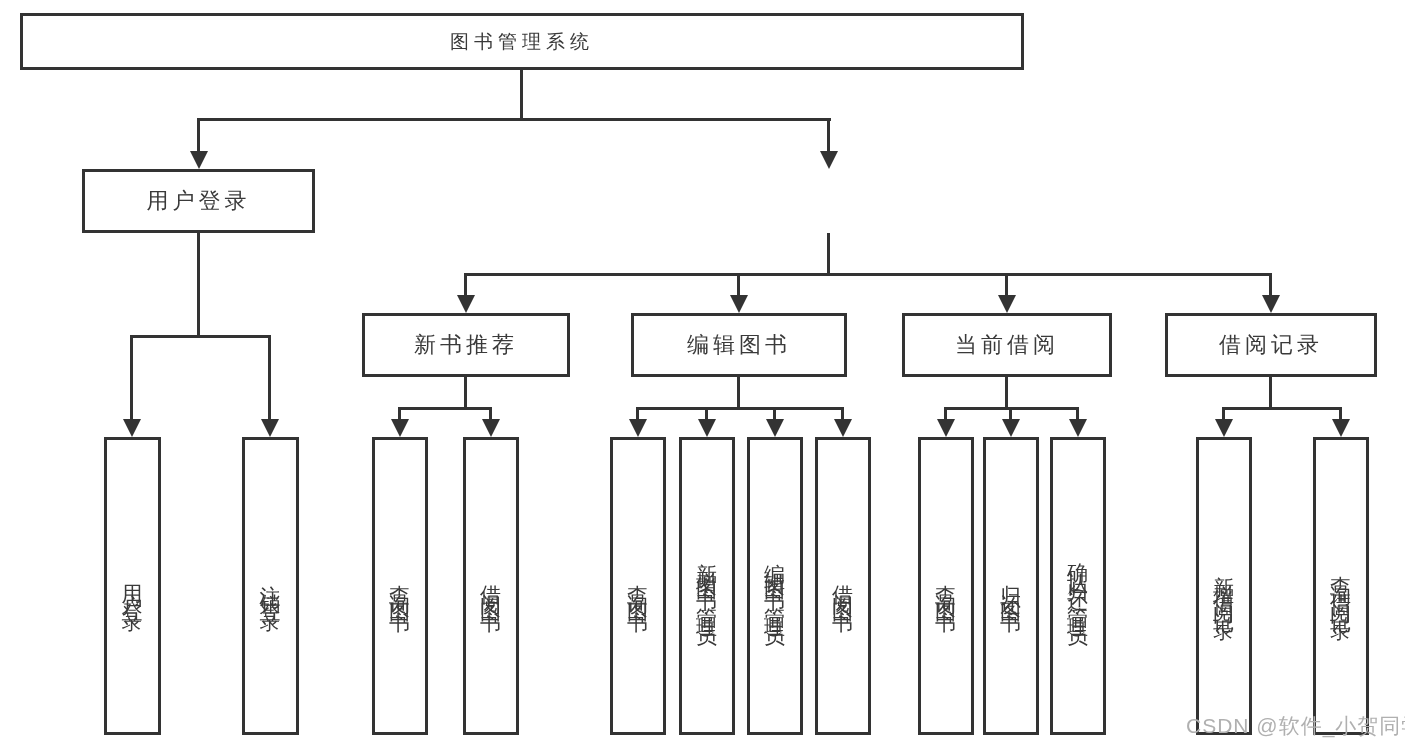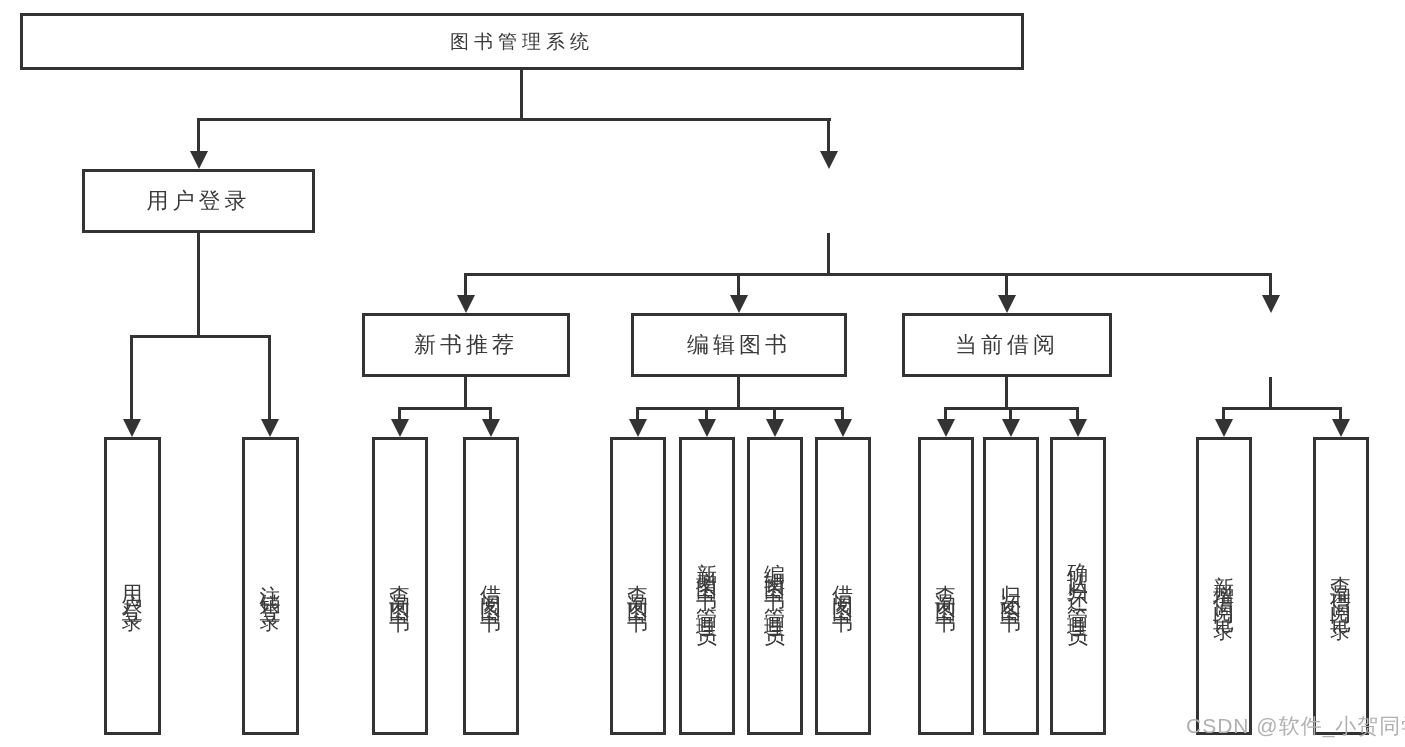--- a/index.html
+++ b/index.html
@@ -132,20 +132,23 @@
 
   <div class="node" style="left:362px;top:313px;width:208px;height:64px;">
     <span class="lbl">新书推荐</span>
   </div>
   <div class="node" style="left:631px;top:313px;width:216px;height:64px;">
     <span class="lbl">编辑图书</span>
   </div>
   <div class="node" style="left:902px;top:313px;width:210px;height:64px;">
     <span class="lbl">当前借阅</span>
   </div>
+  <div class="node" style="left:1165px;top:313px;width:212px;height:64px;">
+    <span class="lbl">借阅记录</span>
+  </div>
 
   <div class="node vert" style="left:104px;top:437px;width:57px;height:298px;">
     <span class="lbl">用户登录</span>
   </div>
   <div class="node vert" style="left:242px;top:437px;width:57px;height:298px;">
     <span class="lbl">注销登录</span>
   </div>
 
   <div class="node vert" style="left:372px;top:437px;width:56px;height:298px;">
     <span class="lbl">查询图书</span>

